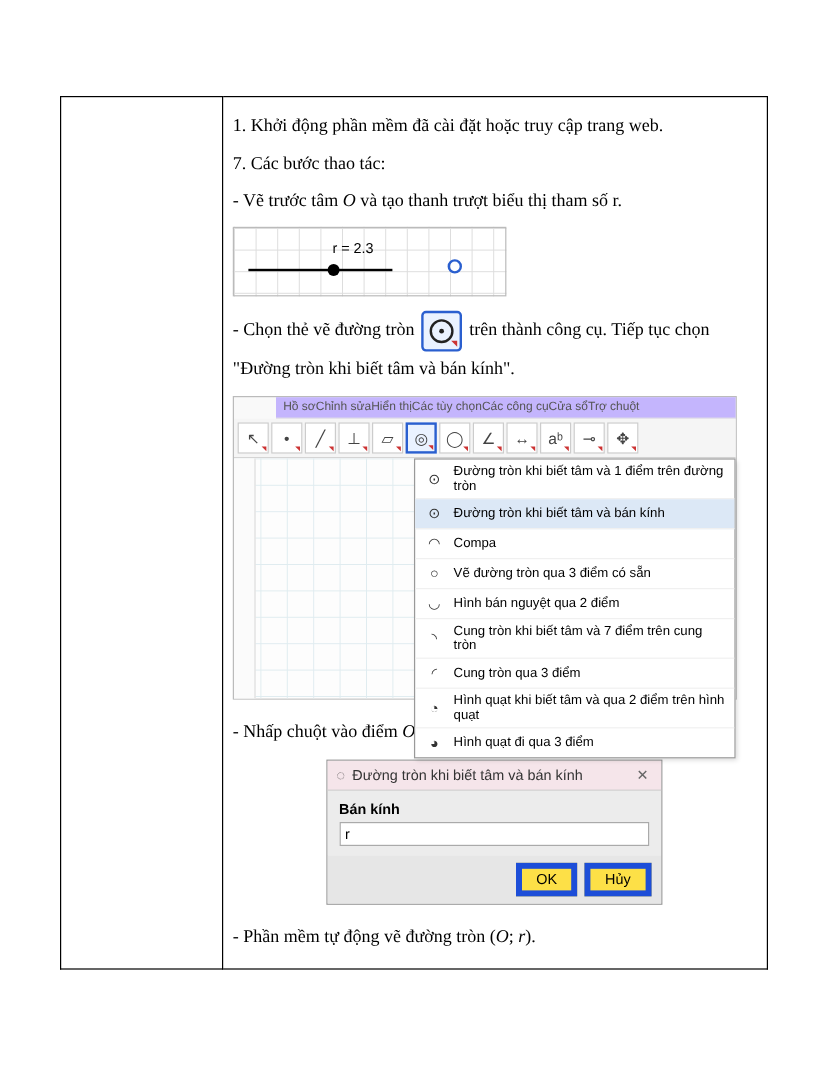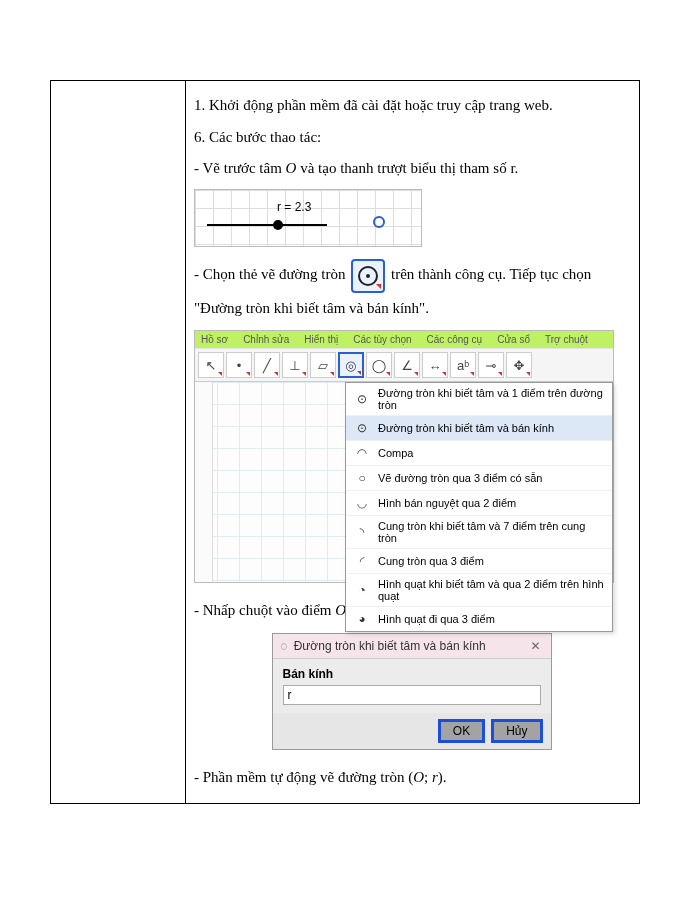--- a/index.html
+++ b/index.html
@@ -59,21 +59,21 @@
     position: absolute; right: 2px; bottom: 2px; width: 0; height: 0;
     border-left: 5px solid transparent; border-top: 5px solid #c33;
   }
 
   
   .fig-menu {
     width: 100%; max-width: 420px;
     border: 1px solid #bbb; background: #f9f9f9;
     font: 11px Arial, sans-serif; margin: 6px 0 12px 0;
   }
-  .menubar { padding: 3px 6px; color: #555; font-size: 10px; background: #bef264; border-bottom: 1px solid #e4e4e4; display:flex; gap:15px; flex-wrap:wrap; }
+  .menubar { padding: 3px 6px; color: #555; font-size: 10px; background: #c4b5fd; border-bottom: 1px solid #e4e4e4; display:flex; gap:0; flex-wrap:wrap;margin-left:35px; }
   .toolbar {
     display: flex; background: #f5f5f5; border-bottom: 1px solid #ccc;
     padding: 2px;
   }
   .tool-btn {
     width: 26px; height: 26px; border: 1px solid #ccc; margin: 1px;
     background: #fff; display: flex; align-items: center; justify-content: center;
     font-size: 13px; color: #444; position: relative;
   }
   .tool-btn.active { border: 2px solid #2a5fcf; background: #eaf2ff; }
@@ -117,35 +117,35 @@
   .dlg-title .lhs { display: flex; align-items: center; gap: 6px; color:#333; }
   .dlg-close { width: 14px; text-align: center; color: #666; }
   .dlg-body { padding: 8px 10px; background: #ececec; }
   .dlg-label { margin-bottom: 4px; font-weight: bold; }
   .dlg-input {
     width: 100%; height: 20px; border: 1px solid #aaa; background: #fff;
     padding: 1px 4px; font: 12px Arial;
   }
   .dlg-btns { display: flex; justify-content: flex-end; gap: 6px; padding: 6px 8px; background: #e6e6e6; }
   .dlg-btn {
-    border: 3px solid #1d4ed8; background: #a3a3a3; padding: 2px 12px; font: 12px Arial;
+    border: 5px solid #1d4ed8; background: #fde047; padding: 2px 12px; font: 12px Arial;
   }
   .spacer-top { height: 3px; }
 </style>
 </head>
 <body>
 
 <table class="tbl">
 <tbody>
       <tr>
   <td class="col-left"></td>
   <td class="col-right">
     <div class="spacer-top"></div>
     <p>1. Khởi động phần mềm đã cài đặt hoặc truy cập trang web.</p>
-    <p>6. Các bước thao tác:</p>
+    <p>7. Các bước thao tác:</p>
     <p>
       <span>- Vẽ trước tâm </span><span class="ital">O</span><span> và tạo thanh trượt biểu thị tham số r.</span>
     </p>
 
     <div class="fig-slider">
       <div class="slider-row">
         <span class="slider-label">r = 2.3</span>
         <div class="slider-track"></div>
         <div class="slider-thumb"></div>
         <div class="slider-O"></div>

